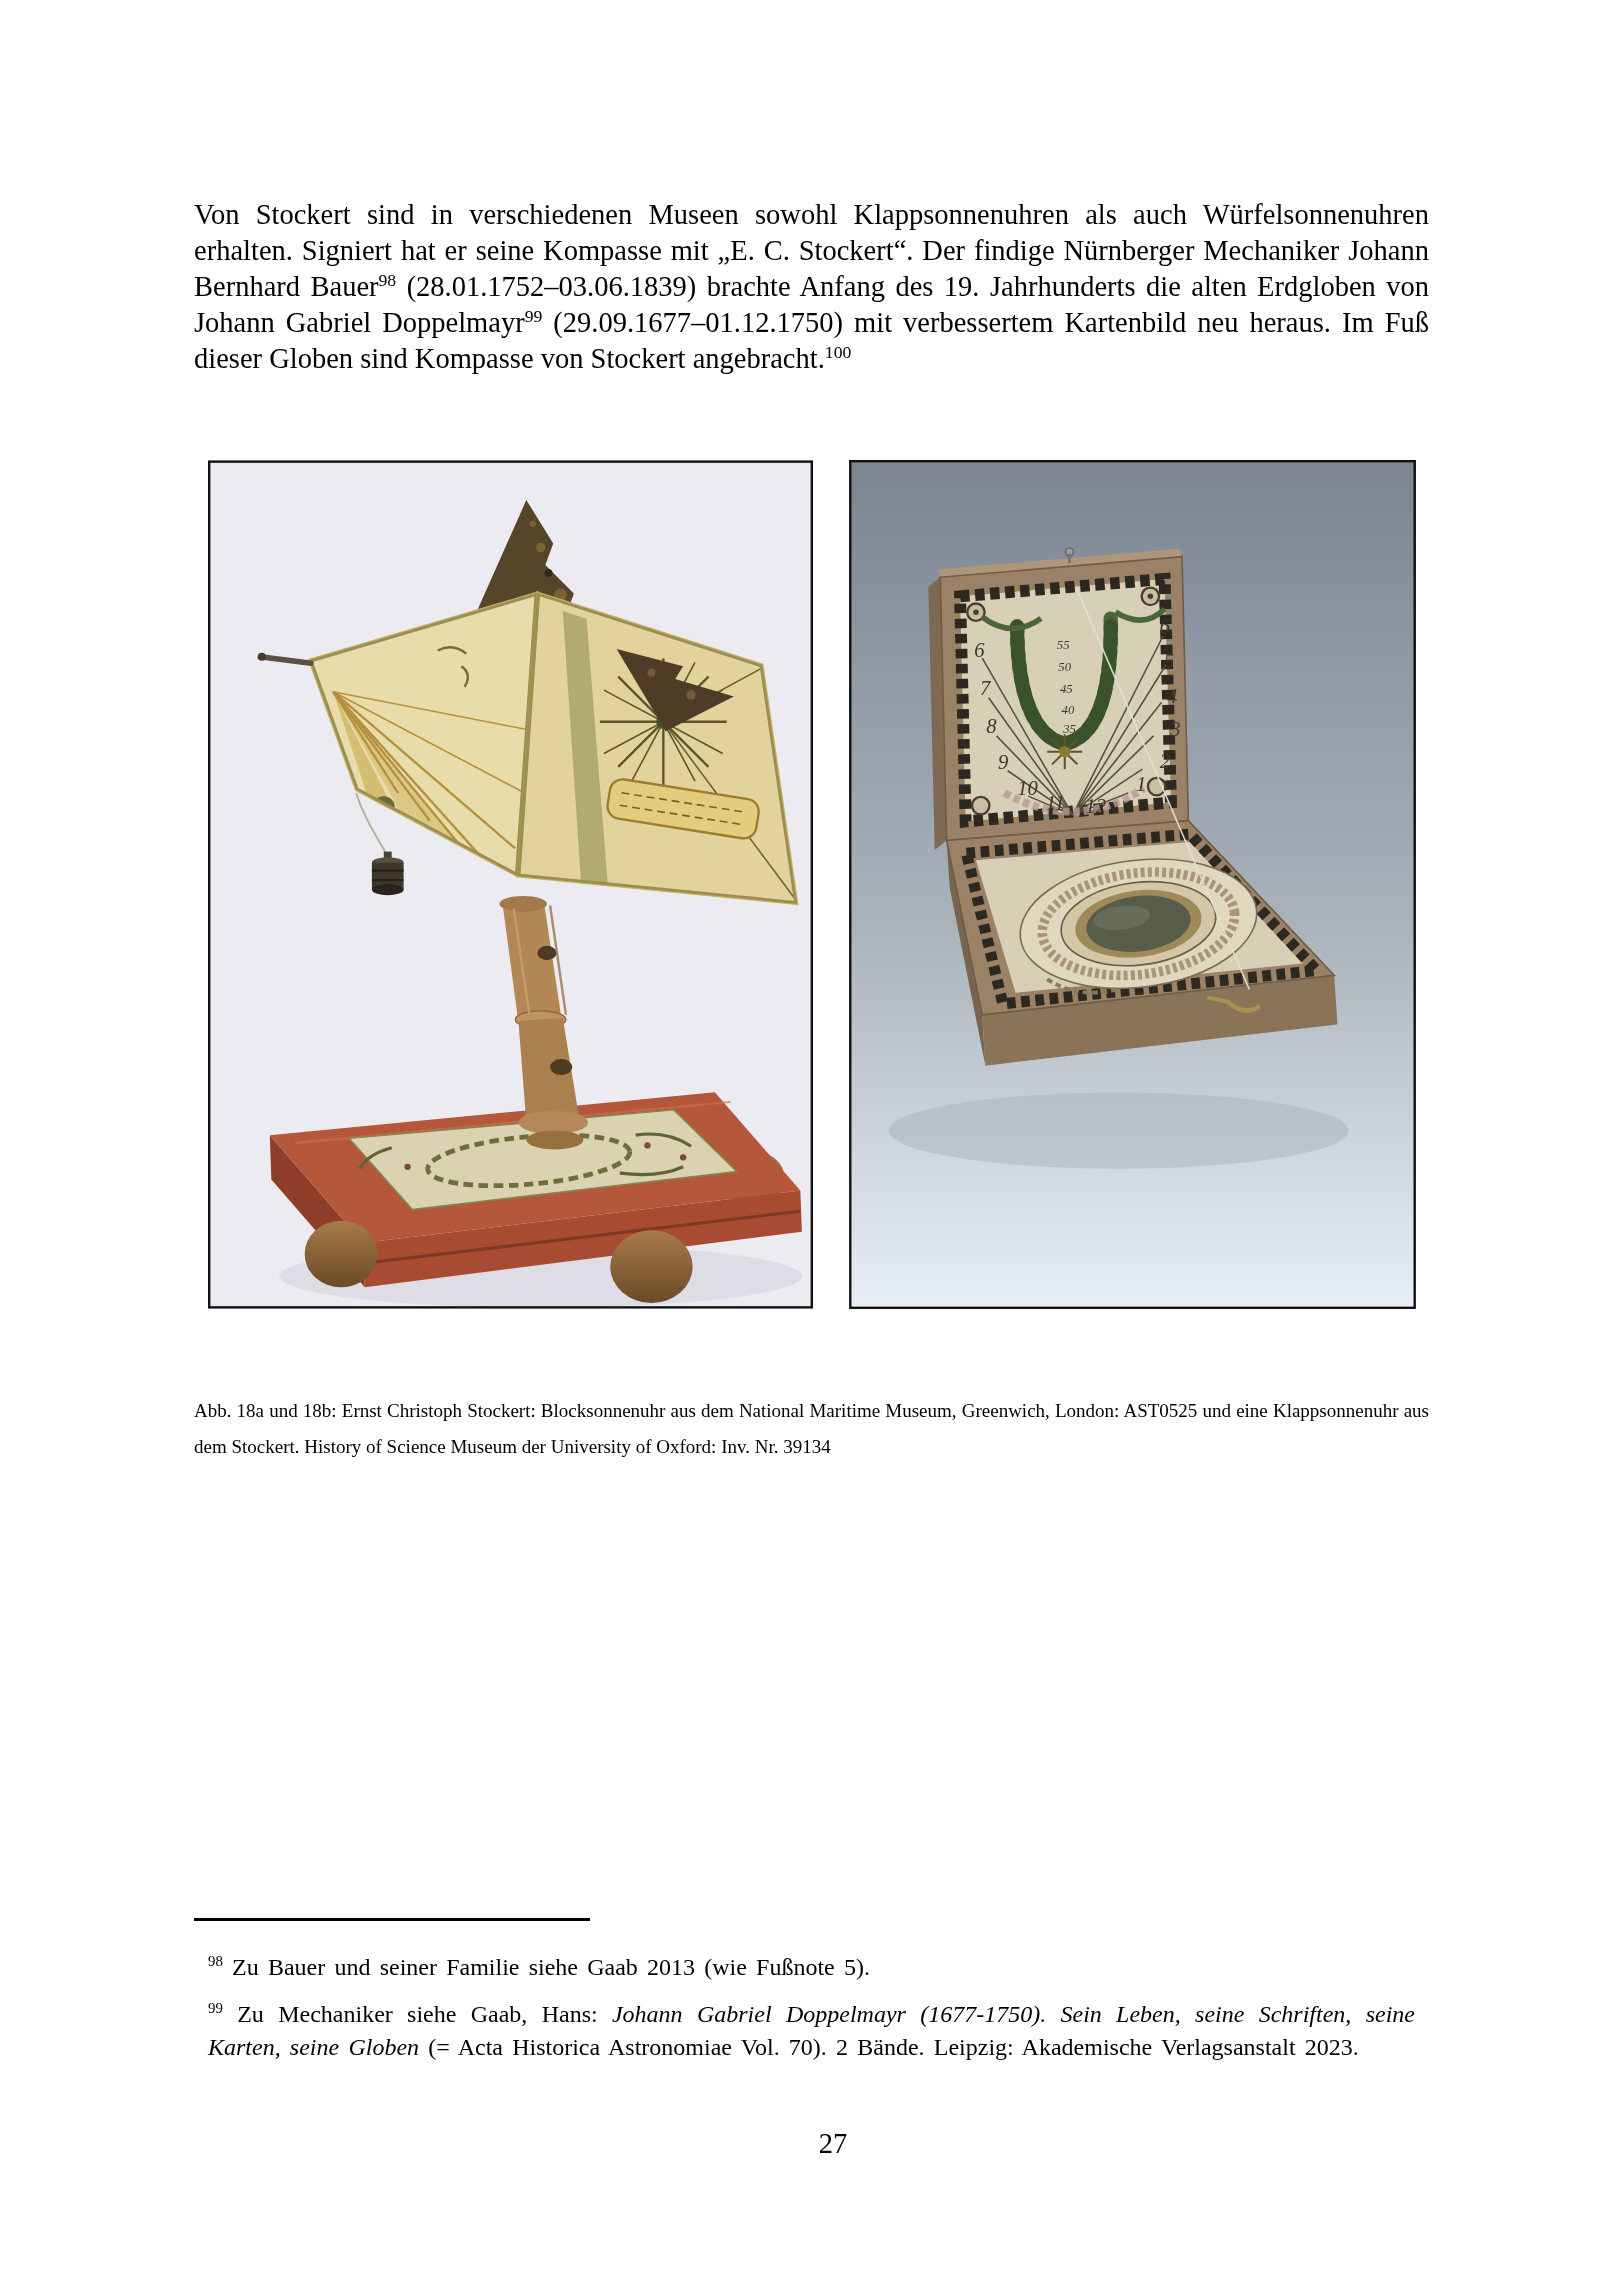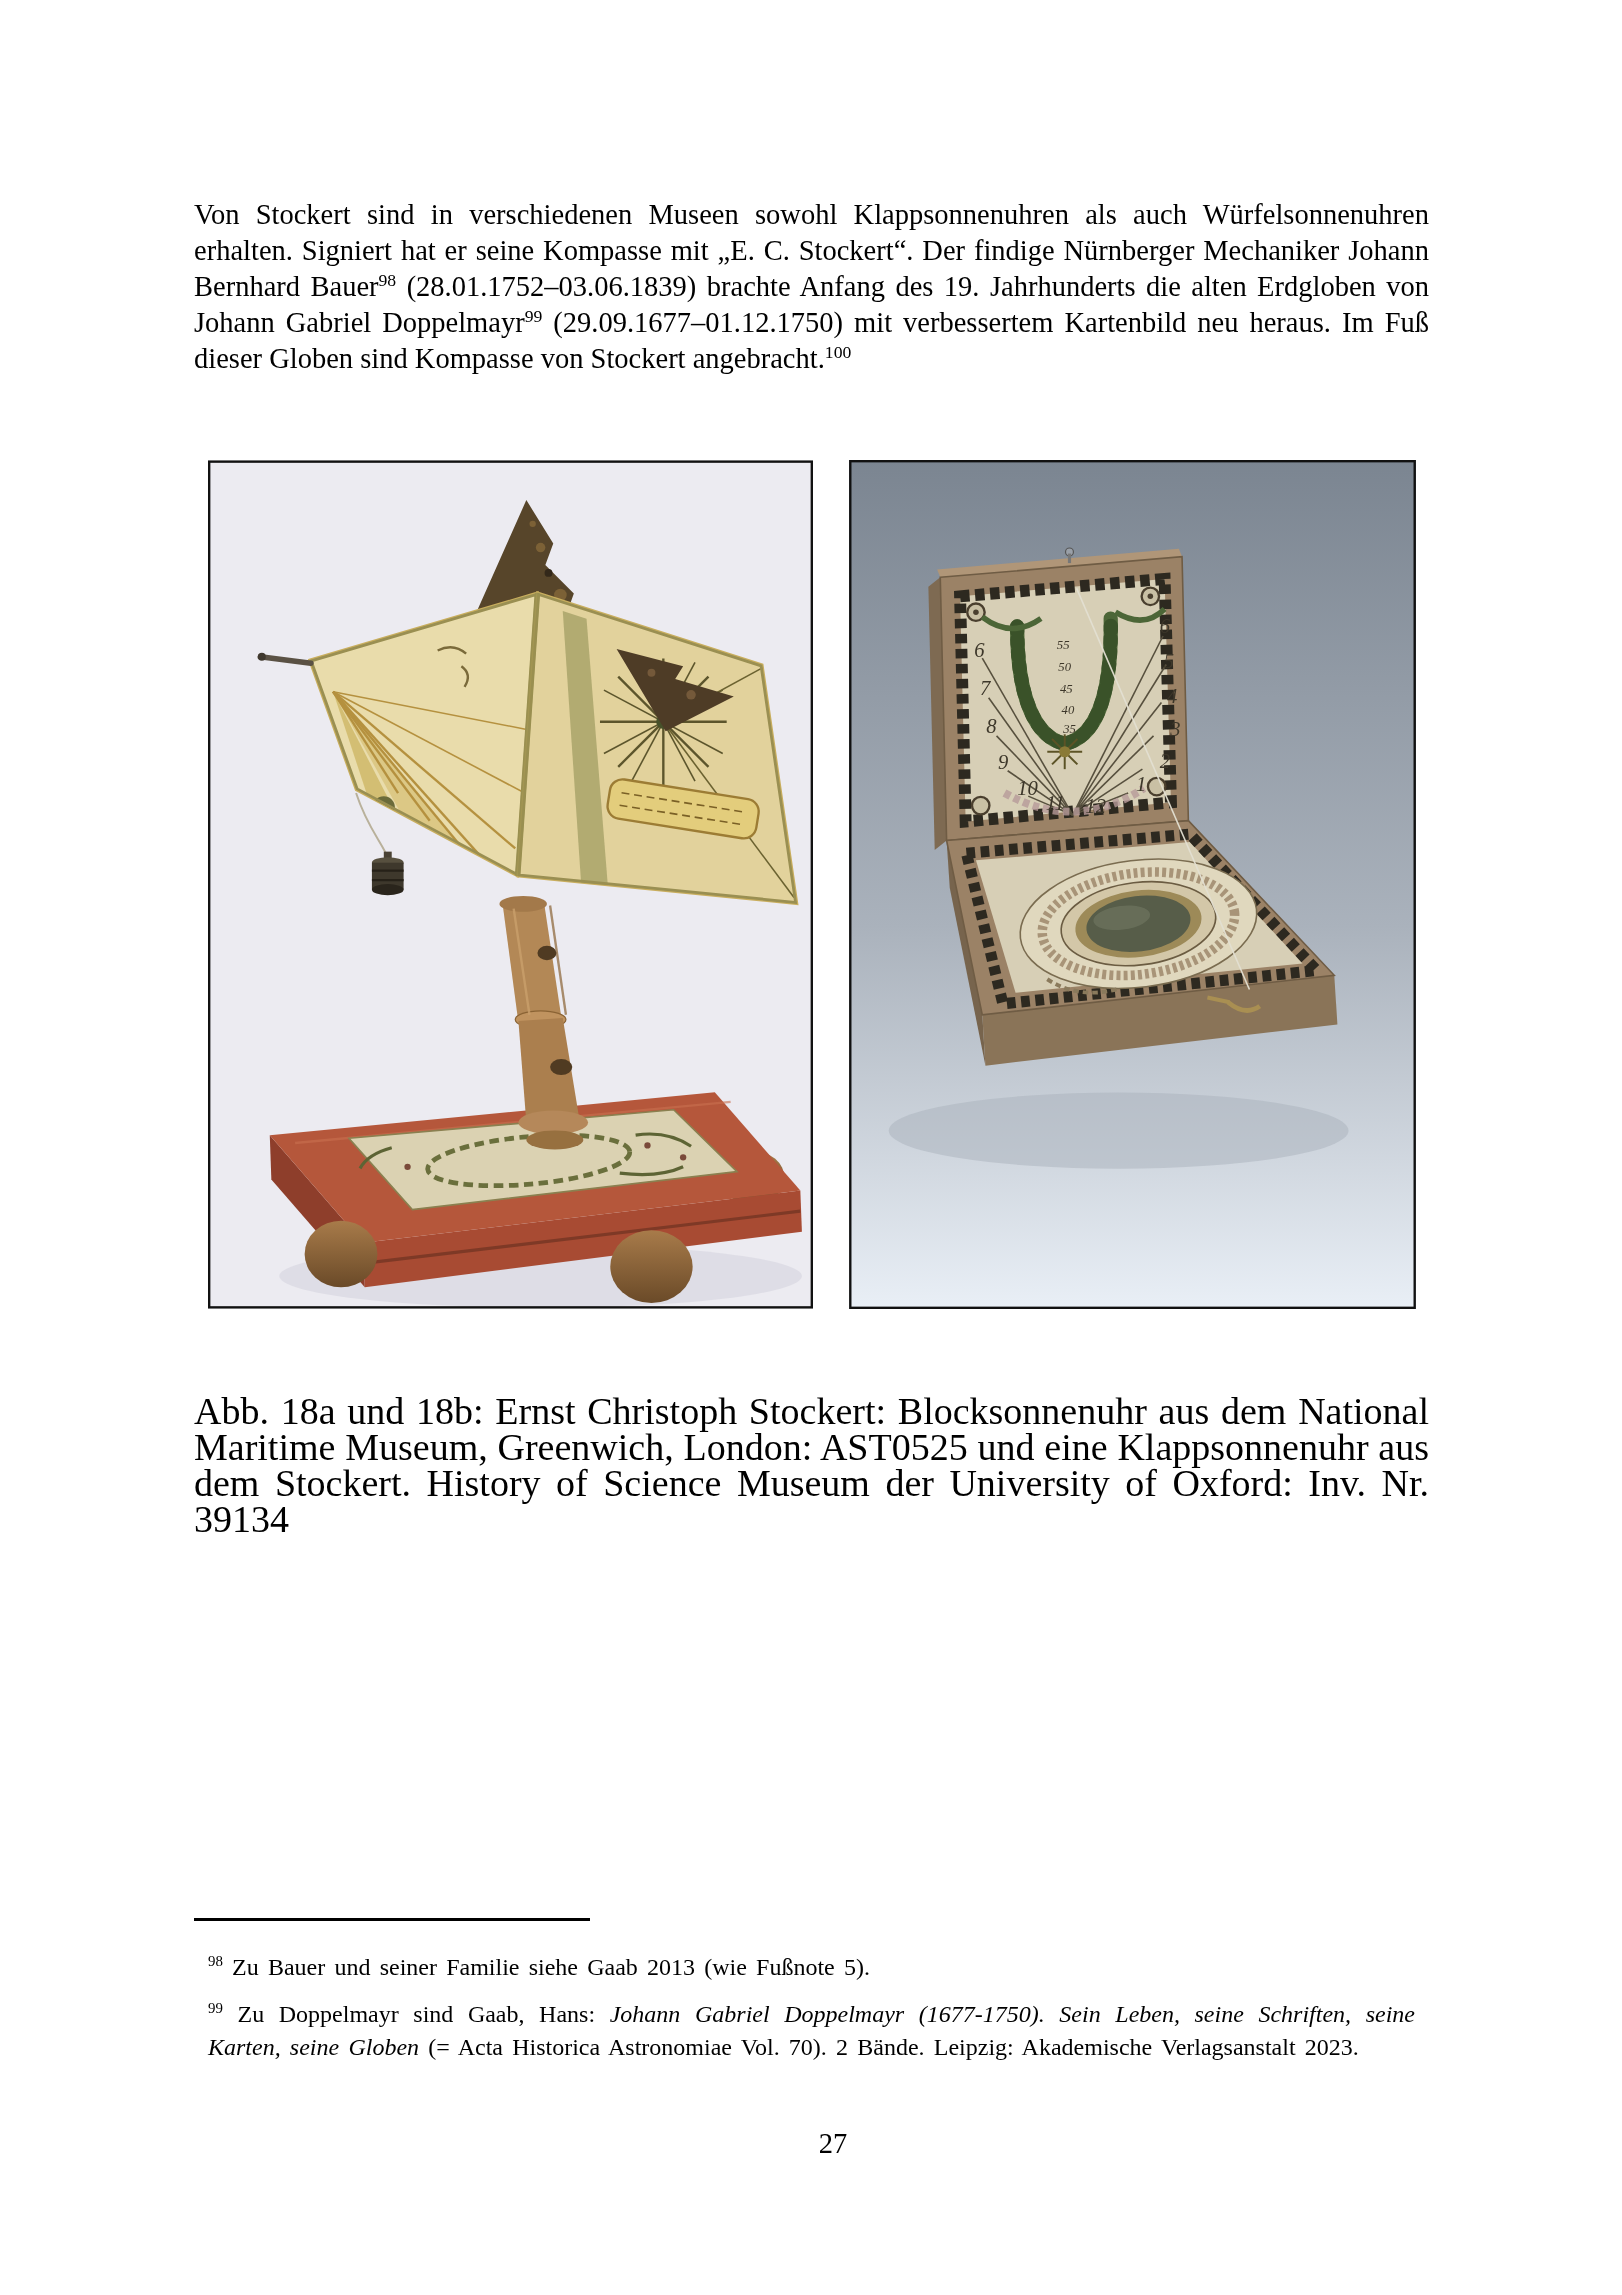--- a/index.html
+++ b/index.html
@@ -12,21 +12,21 @@
     position:absolute; left:194px; top:197px; width:1235px;
     font-size:28.5px; line-height:36px; text-align:justify;
   }
   .bodytext sup, .footnotes sup { font-size:0.62em; line-height:0; vertical-align:super; }
   .photo { position:absolute; top:460px; }
   .photo svg { display:block; }
   .photo-left  { left:208px; }
   .photo-right { left:849px; }
   .caption {
     position:absolute; left:194px; top:1393px; width:1235px;
-    font-size:38px; line-height:36px; text-align:justify;
+    font-size:19px; line-height:36px; text-align:justify;
   }
   .fn-sep { position:absolute; left:194px; top:1918px; width:396px; height:3.2px; background:#000; }
   .footnotes {
     position:absolute; left:194px; top:1937px; width:1235px;
     font-size:24px; line-height:33px; text-align:justify; word-spacing:3.2px;
   }
   .footnotes p { margin:14px; }
   .pagenum {
     position:absolute; left:0; top:2128px; width:100%;
     text-align:center; font-size:28.5px;margin-left:28px;
@@ -277,19 +277,19 @@
   </div>
 
   <div class="caption">
     <span>Abb. 18a und 18b: Ernst Christoph Stockert: Blocksonnenuhr aus dem National Maritime Museum, Greenwich, London: AST0525 und eine Klappsonnenuhr aus dem Stockert. History of Science Museum der University of Oxford: Inv. Nr. 39134</span>
   </div>
 
   <div class="fn-sep"></div>
 
   <div class="footnotes">
     <p><sup>98</sup><span> Zu Bauer und seiner Familie siehe Gaab 2013 (wie Fußnote 5).</span></p>
-    <p><sup>99</sup><span> Zu Doppelmayr sind Gaab, Hans: </span><i>Johann Gabriel Doppelmayr (1677-1750). Sein Leben, seine Schriften, seine Karten, seine Globen</i><span> (= Acta Historica Astronomiae Vol. 70). 2 Bände. Leipzig: Akademische Verlagsanstalt 2023.</span></p>
+    <p><sup>99</sup><span> Zu Mechaniker siehe Gaab, Hans: </span><i>Johann Gabriel Doppelmayr (1677-1750). Sein Leben, seine Schriften, seine Karten, seine Globen</i><span> (= Acta Historica Astronomiae Vol. 70). 2 Bände. Leipzig: Akademische Verlagsanstalt 2023.</span></p>
   </div>
 
   <div class="pagenum">27</div>
 
 </div>
 
 
 </body></html>

